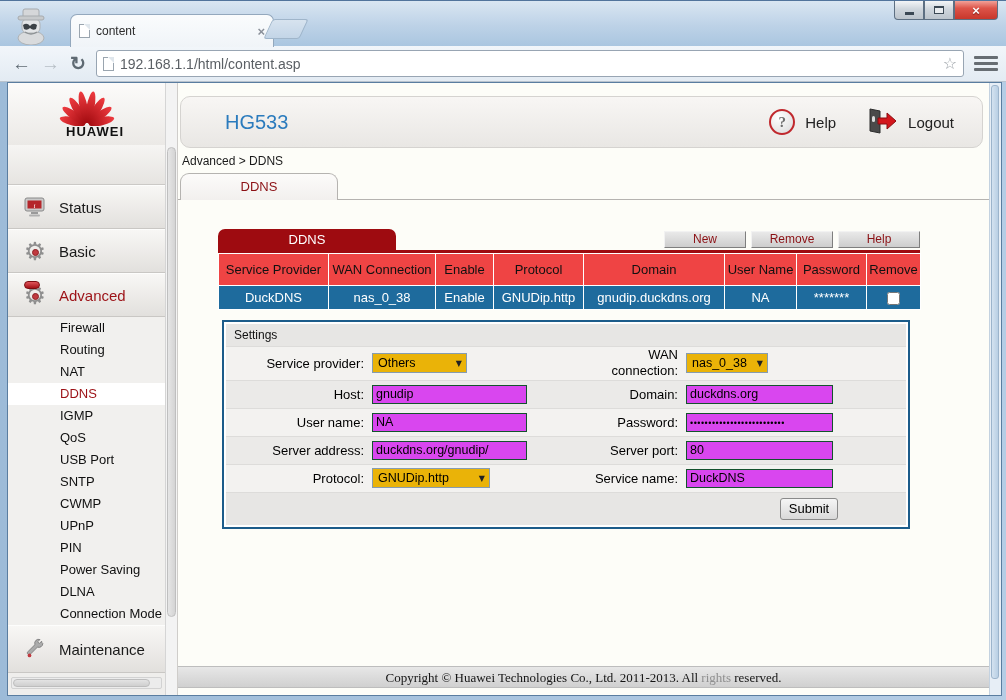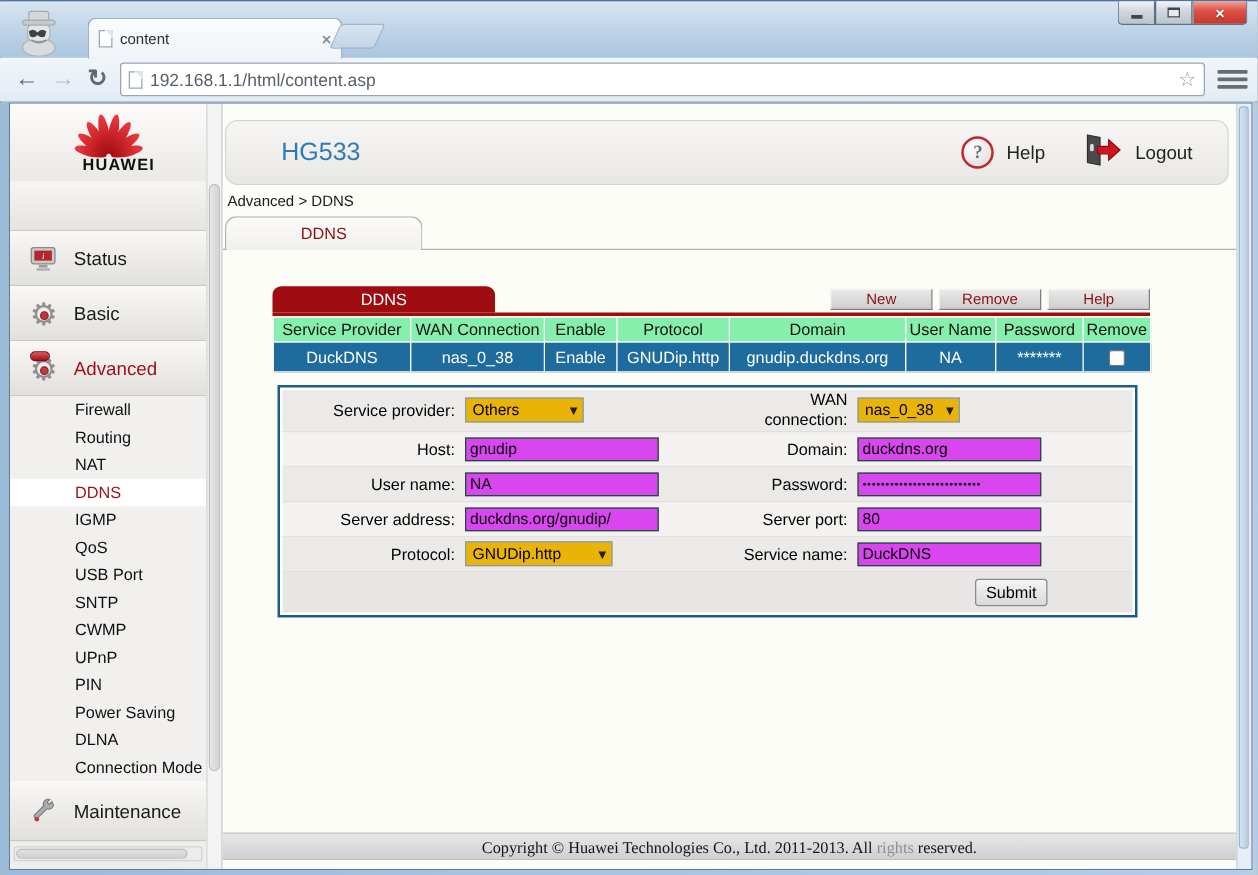--- a/index.html
+++ b/index.html
@@ -107,21 +107,21 @@
   .tbl-wrap { margin-left:40px; width:702px; }
   .tbl-toprow { display:flex; align-items:flex-end; }
   .red-tab { width:178px; height:21px; line-height:21px; text-align:center; color:#fff; font-size:13px;
              background:#9e0b10; border-radius:7px 7px 0 0; }
   .tbl-btns { margin-left:auto; display:flex; gap:5px; padding-bottom:2px; }
   .gbtn { width:82px; height:17px; font-size:12px; color:#8b1014; text-align:center; line-height:15px;
           background:linear-gradient(180deg,#e9e9e9,#cdcdcd);
           border:1px solid; border-color:#f2f2f2 #7e7e7e #7e7e7e #f2f2f2; }
   .red-bar { height:3px; background:#9e0b10; }
   table.ddns { width:702px; border-collapse:collapse; table-layout:fixed; }
-  table.ddns th { background:#86efac; color:#111; font-weight:normal; font-size:13px; height:20px;
+  table.ddns th { background:#ef4444; color:#111; font-weight:normal; font-size:13px; height:32px;
                   border:1px solid #fff; }
   table.ddns td { background:#1e6b9d; color:#fff; font-size:13px; height:24px; text-align:center;
                   border:1px solid #fff; }
   table.ddns input[type=checkbox]{ width:13px; height:13px; vertical-align:middle; }
 
   
   .settings { margin:10px 0 0 44px; width:688px; border:2px solid #1c5c8a; background:#fff; padding:2px; }
   .srow { display:grid; grid-template-columns:146px 162px 152px 162px 1fr; align-items:center;
           min-height:28px; background:#f3f2f0; border-bottom:1px solid #dddcda; }
   .srow:nth-child(odd) { background:#ebeae8; }
@@ -367,20 +367,21 @@
                 <td>gnudip.duckdns.org</td>
                 <td>NA</td>
                 <td>*******</td>
                 <td><input type="checkbox" style=""></td>
               </tr>
             </tbody>
           </table>
         </div>
 
         <div class="settings">
+          <div class="srow title-row">Settings</div>
 
           <div class="srow">
             <span class="flabel">Service provider:</span>
             <span class="fctl">
               <span class="sel w95">
                 <span>Others</span>
                 <span class="caret">▼</span>
               </span>
             </span>
             <span class="flabel narrow">WAN connection:</span>

